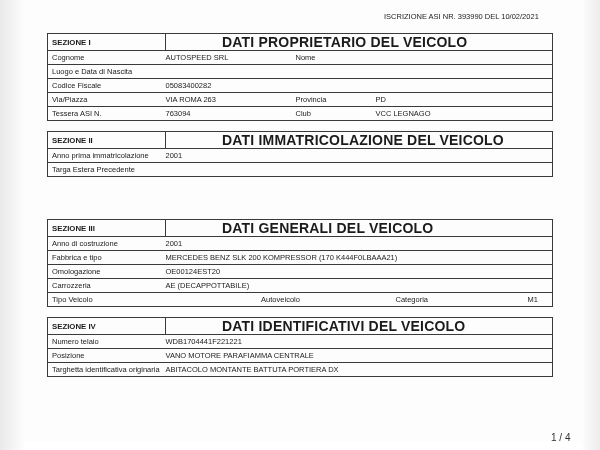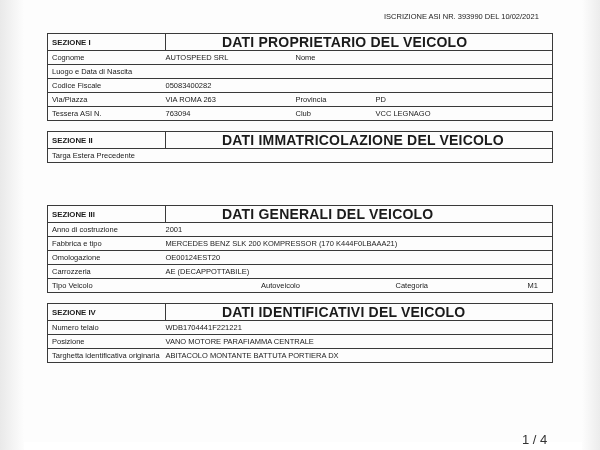--- a/index.html
+++ b/index.html
@@ -108,23 +108,23 @@
     white-space: nowrap;
   }
   .gap {
     height: 10px;
   }
   .gap-big {
     height: 42px;
   }
   .pagenum {
     position: absolute;
-    left: 522px;
+    left: 551px;
     top: 432px;
-    font-size: 13px;
+    font-size: 10px;
     color: #333;
   }
 </style>
 </head>
 <body>
 
 <div class="page">
   <div class="scan-edge-left"></div>
   <div class="scan-edge-right"></div>
 
@@ -186,20 +186,26 @@
           <col style="width:130px">
           <col style="width:80px">
           <col style="width:177px">
       </colgroup>
       <tbody>
           <tr>
         <td class="hdr-l">SEZIONE II</td>
         <td class="hdr-r" colspan="3">DATI IMMATRICOLAZIONE DEL VEICOLO</td>
       </tr>
       <tr>
+        <td class="lbl" colspan="1">Anno prima immatricolazione</td>
+        <td class="val">2001</td>
+        <td class="lbl2"></td>
+        <td class="val2"></td>
+      </tr>
+      <tr>
         <td class="lbl">Targa Estera Precedente</td>
         <td class="val"></td>
         <td class="lbl2"></td>
         <td class="val2"></td>
       </tr>
     </tbody>
       </table>
 
     <div class="gap-big"></div>
 

